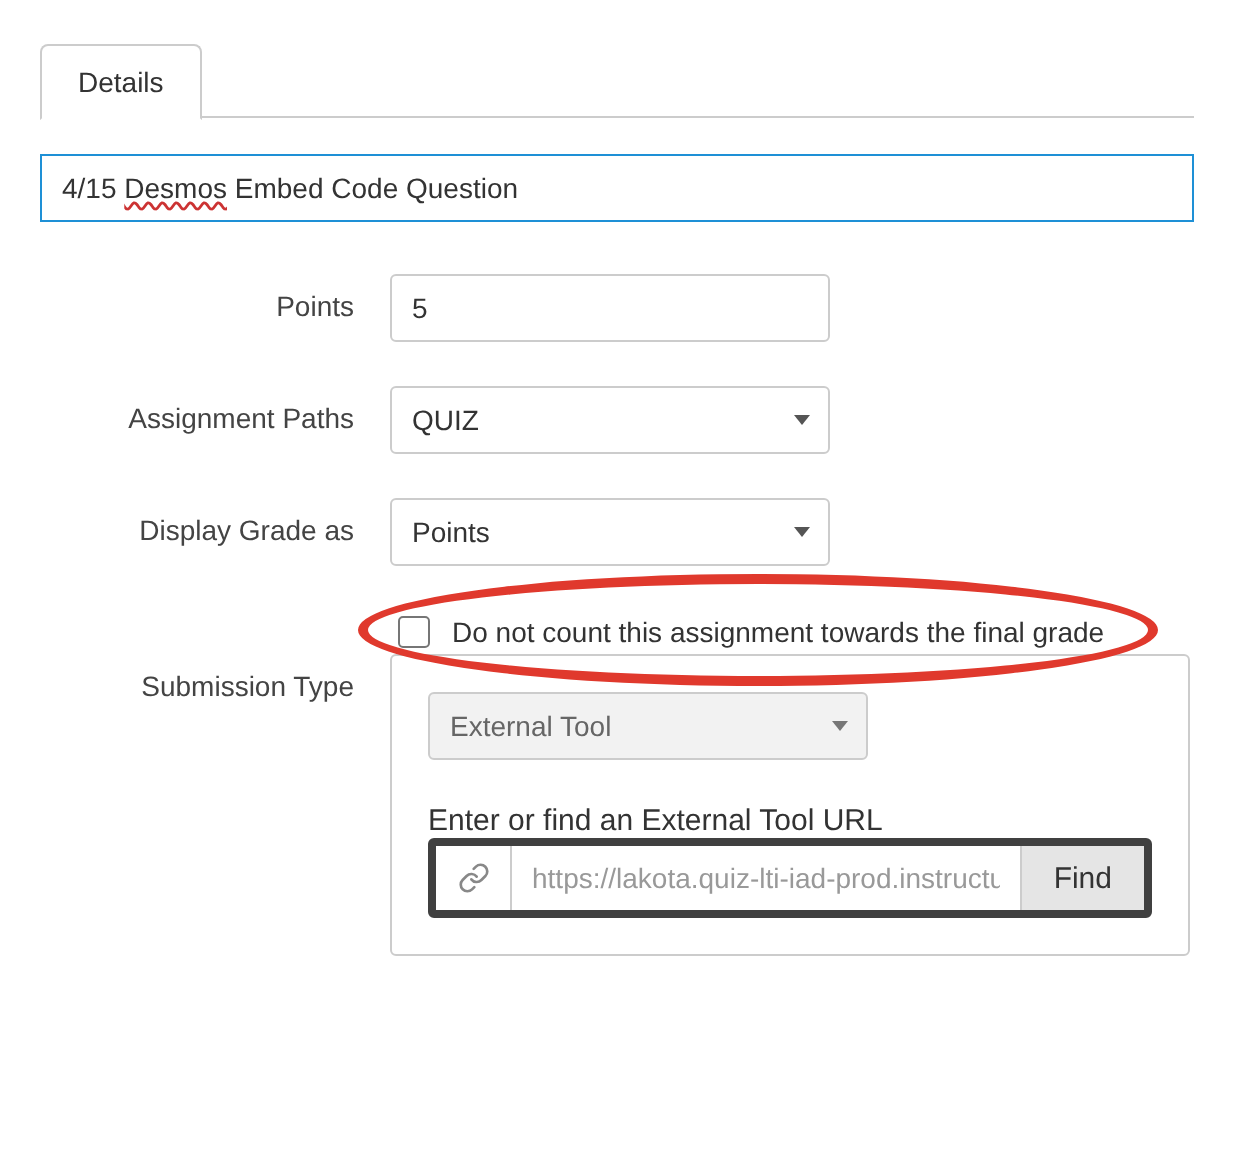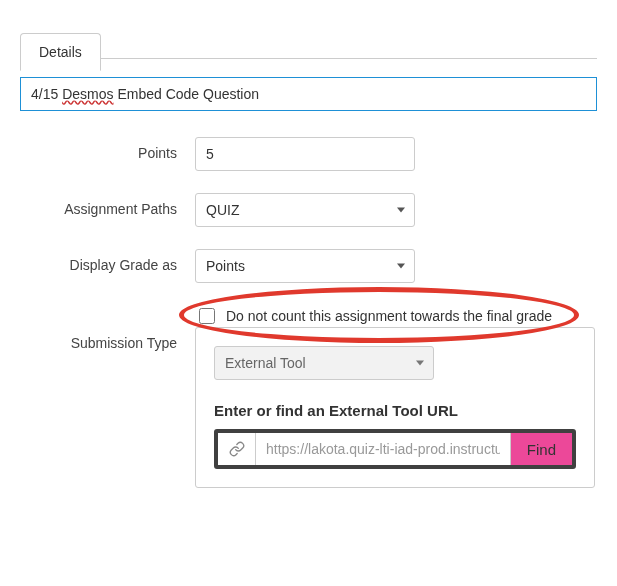--- a/index.html
+++ b/index.html
@@ -16,21 +16,21 @@
     border-bottom: 1px solid #ccc;
     margin-bottom: 18px;
   }
   .tab {
     padding: 10px 18px;
     font-size: 14px;
     cursor: pointer;
     border: 1px solid transparent;
     border-bottom: none;
     position: relative;
-    top: 13px;
+    top: 2px;
   }
   .tab.active {
     border: 1px solid #ccc;
     border-bottom: 1px solid #fff;
     border-radius: 4px 4px 0 0;
     background: #fff;
     color: #333;
   }
   .tab.inactive {
     color: #0374b5;
@@ -135,23 +135,22 @@
     border-top: 5px solid #777;
     transform: translateY(-50%);
     pointer-events: none;
   }
   .section-title {
     font-weight: bold;
     font-size: 14px;
     margin-bottom: 14px;
   }
   .section-sub {
-    font-weight: bold;
+    font-weight: normal;
     font-size: 15px;
-    margin-bottom: 10px;
   }
   .url-row {
     display: flex;
     border: 4px solid #404040;
     border-radius: 3px;
     overflow: hidden;
   }
   .link-icon {
     width: 38px;
     display: flex;
@@ -166,21 +165,21 @@
     border: none;
     padding: 8px 10px;
     font-size: 14px;
     color: #999;
     outline: none;
     min-width: 0;
   }
   .find-btn {
     border: none;
     border-left: 1px solid #ccc;
-    background: #ec4899;
+    background: #e5e5e5;
     padding: 0 16px;
     font-size: 15px;
     color: #333;
     cursor: pointer;
   }
   input[type="checkbox"] {
     width: 16px; height: 16px;
     border: 1px solid #999;
     border-radius: 3px;
   }

